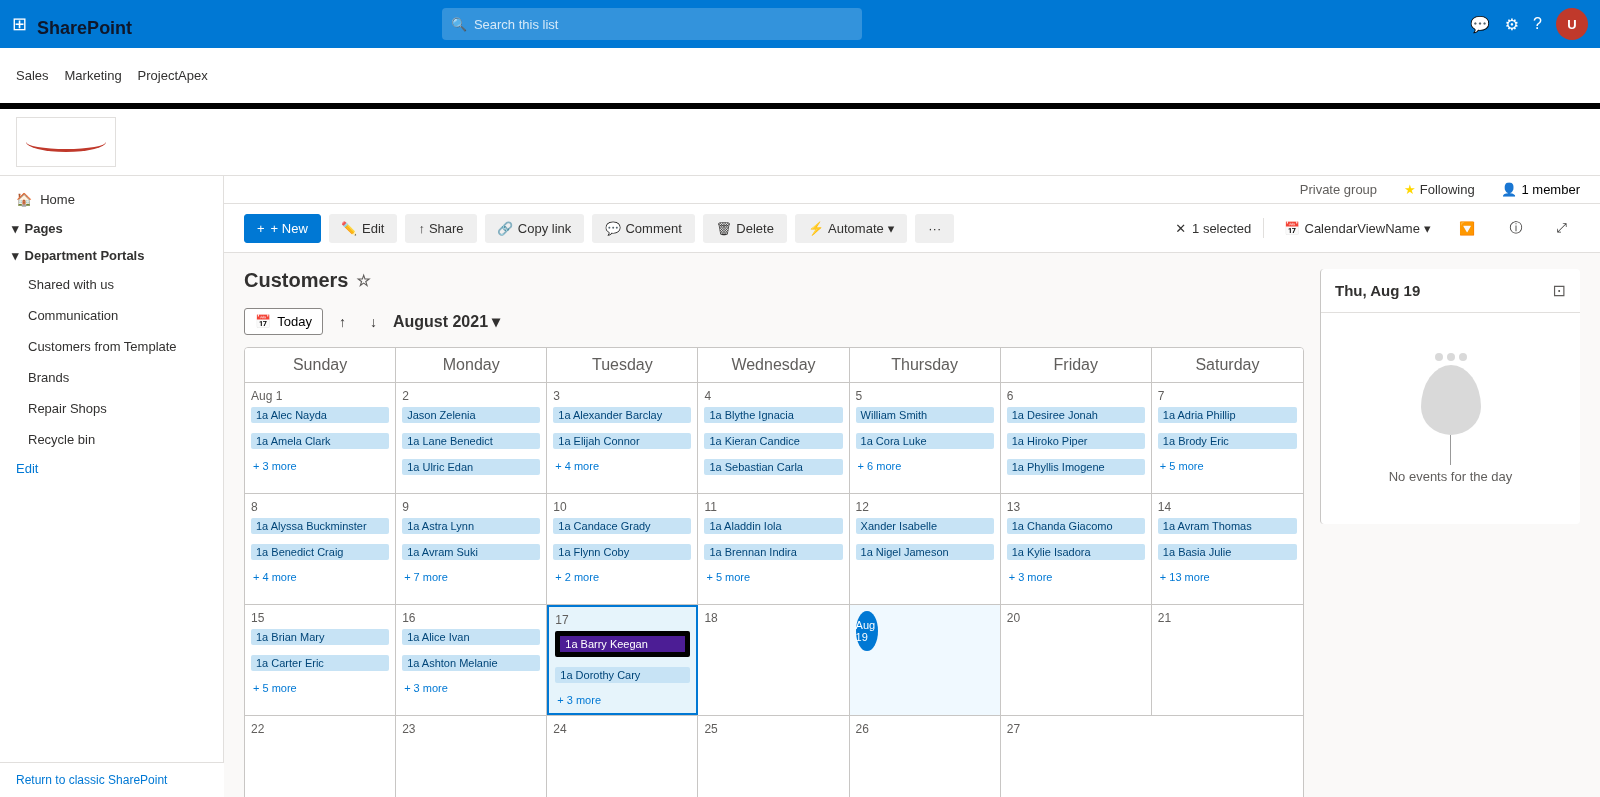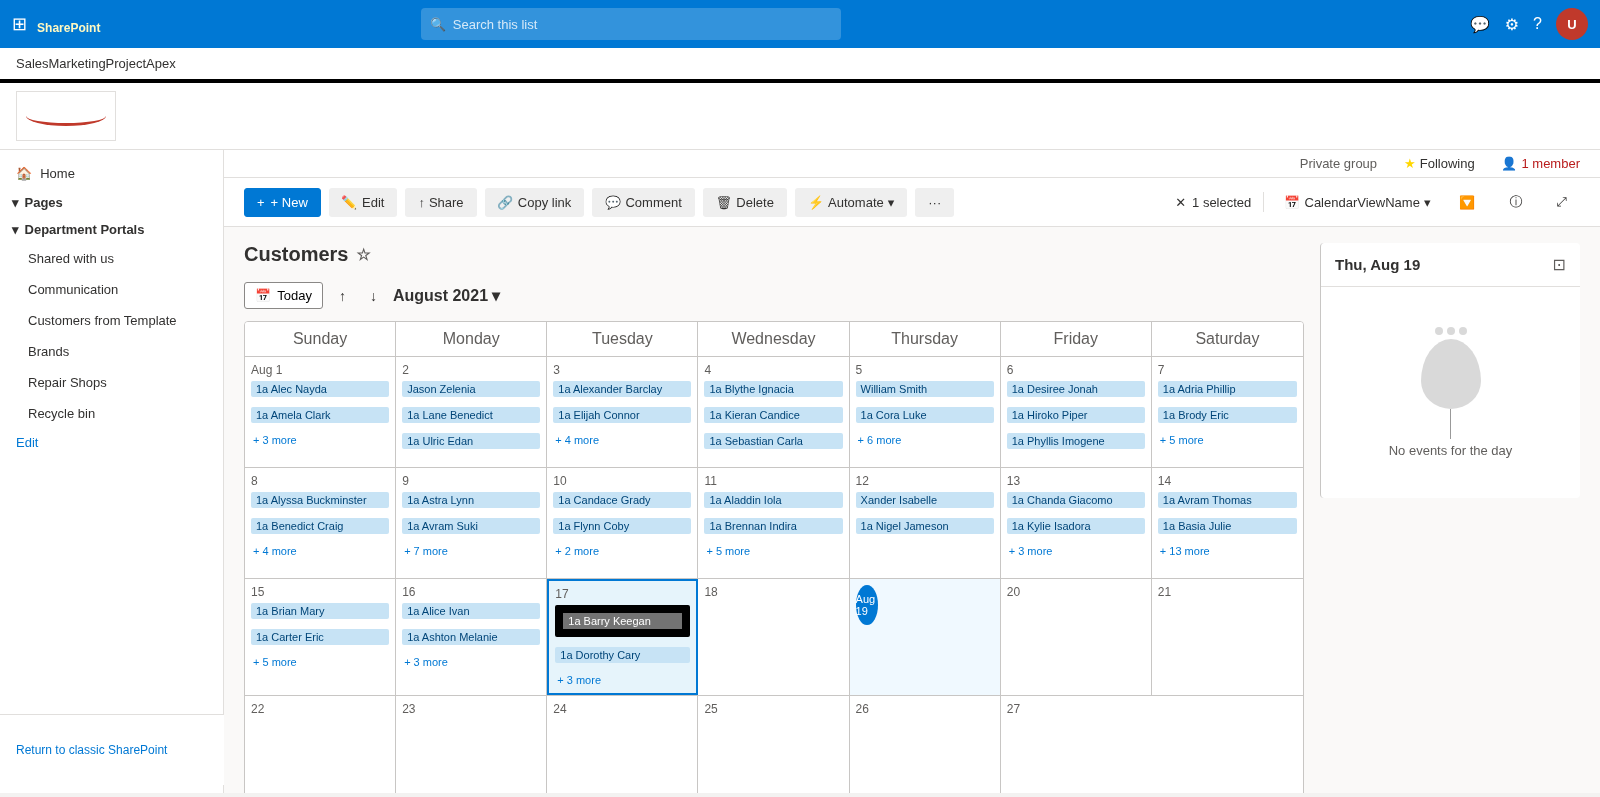--- a/index.html
+++ b/index.html
@@ -5,21 +5,21 @@
     * { box-sizing: border-box; margin: 0; padding: 0; }
     body { font-family: 'Segoe UI', Arial, sans-serif; font-size: 13px; background: #f3f2f1; overflow: hidden; }
 
     
     .topbar {
       display: flex; align-items: center;
       background: #0078d4; height: 48px;
       padding: 0 12px; gap: 10px;
     }
     .topbar-waffle { color: white; font-size: 18px; cursor: pointer; }
-    .topbar-logo { color: #fef9c3; font-weight: 600; font-size: 12px; margin-top: 8px; }
+    .topbar-logo { color: #0f172a; font-weight: 600; font-size: 18px; margin-top: 8px; }
     .topbar-search {
       flex: 1; max-width: 420px; margin: 0 auto;
       display: flex; align-items: center;
       background: rgba(255,255,255,0.2); border-radius: 4px;
       padding: 0 10px; height: 32px;
     }
     .topbar-search input {
       background: transparent; border: none; outline: none;
       color: white; font-size: 13px; width: 100%;
     }
@@ -27,23 +27,23 @@
     .topbar-icons { display: flex; align-items: center; gap: 14px; margin-left: auto; }
     .topbar-icon { color: white; font-size: 16px; cursor: pointer; }
     .topbar-avatar {
       width: 32px; height: 32px; border-radius: 50%;
       background: #c0392b; display: flex; align-items: center;
       justify-content: center; color: white; font-size: 13px; font-weight: 600;
     }
 
     
     .breadcrumb-bar {
-      background: white; padding: 8px 16px;
-      display: flex; align-items: center; gap: 0;
-      border-bottom: 4px solid #000000;
+      background: white; padding: 20px 16px;
+      display: flex; align-items: center; gap: 16px;
+      border-bottom: 6px solid #000000;
     }
     .breadcrumb-item {
       font-size: 13px; color: #323130; cursor: pointer;
     }
 
     
     .logo-area {
       background: white; padding: 8px 16px;
       border-bottom: 1px solid #e1dfdd;
     }
@@ -89,21 +89,21 @@
       background: white; padding: 6px 20px;
       display: flex; align-items: center; justify-content: flex-end;
       gap: 27px; border-bottom: 1px solid #e1dfdd; font-size: 13px;
     }
     .private-group { color: #605e5c; }
     .following-btn {
       display: flex; align-items: center; gap: 4px;
       color: #323130; cursor: pointer; font-size: 13px;
     }
     .following-star { color: #ffd700; }
-    .member-count { color: #b91c1c; }
+    .member-count { color: #000000; }
 
     
     .command-bar {
       background: white; padding: 8px 20px;
       display: flex; align-items: center; gap: 8px;
       border-bottom: 1px solid #e1dfdd;
     }
     .cmd-btn {
       display: flex; align-items: center; gap: 4px;
       padding: 6px 12px; border-radius: 3px;
@@ -193,22 +193,22 @@
       width: 22px; height: 40px; display: flex; align-items: center;
       justify-content: center; font-size: 11px;
     }
     .cal-event {
       background: #c7e3f5; border-radius: 2px;
       padding: 2px 5px; font-size: 11px; color: #004578;
       margin-bottom: 10px; white-space: nowrap; overflow: hidden;
       text-overflow: ellipsis; cursor: pointer;
     }
     .cal-event.selected-event {
-      background: #737373; color: white;
-      border: 8px solid #000000;
+      background: #4c1d95; color: white;
+      border: 5px solid #000000;
     }
     .cal-more {
       font-size: 11px; color: #0078d4; cursor: pointer;
       padding: 1px 2px;
     }
 
     
     .right-panel {
       width: 260px; background: white;
       border-left: 1px solid #c8c6c4; border-radius: 4px;
@@ -237,22 +237,22 @@
       margin: 0 auto;
     }
     .balloon-cloud {
       display: flex; justify-content: center; margin-bottom: 4px;
     }
     .cloud-dot { width: 8px; height: 8px; background: #d9d9d9; border-radius: 50%; margin: 0 2px; }
     .no-events-text { font-size: 13px; color: #605e5c; }
 
     
     .return-link {
-      position: fixed; bottom: 12px; left: 0; width: 224px;
-      padding: 28px 16px; background: white;
+      position: fixed; bottom: 0; left: 0; width: 224px;
+      padding: 10px 16px; background: white;
       border-top: 1px solid #e1dfdd; font-size: 12px;
       color: #0078d4; cursor: pointer;
     }
   </style>
 </head>
 <body>
 
 <div class="topbar">
   <span class="topbar-waffle">⊞</span>
   <span class="topbar-logo">SharePoint</span>

